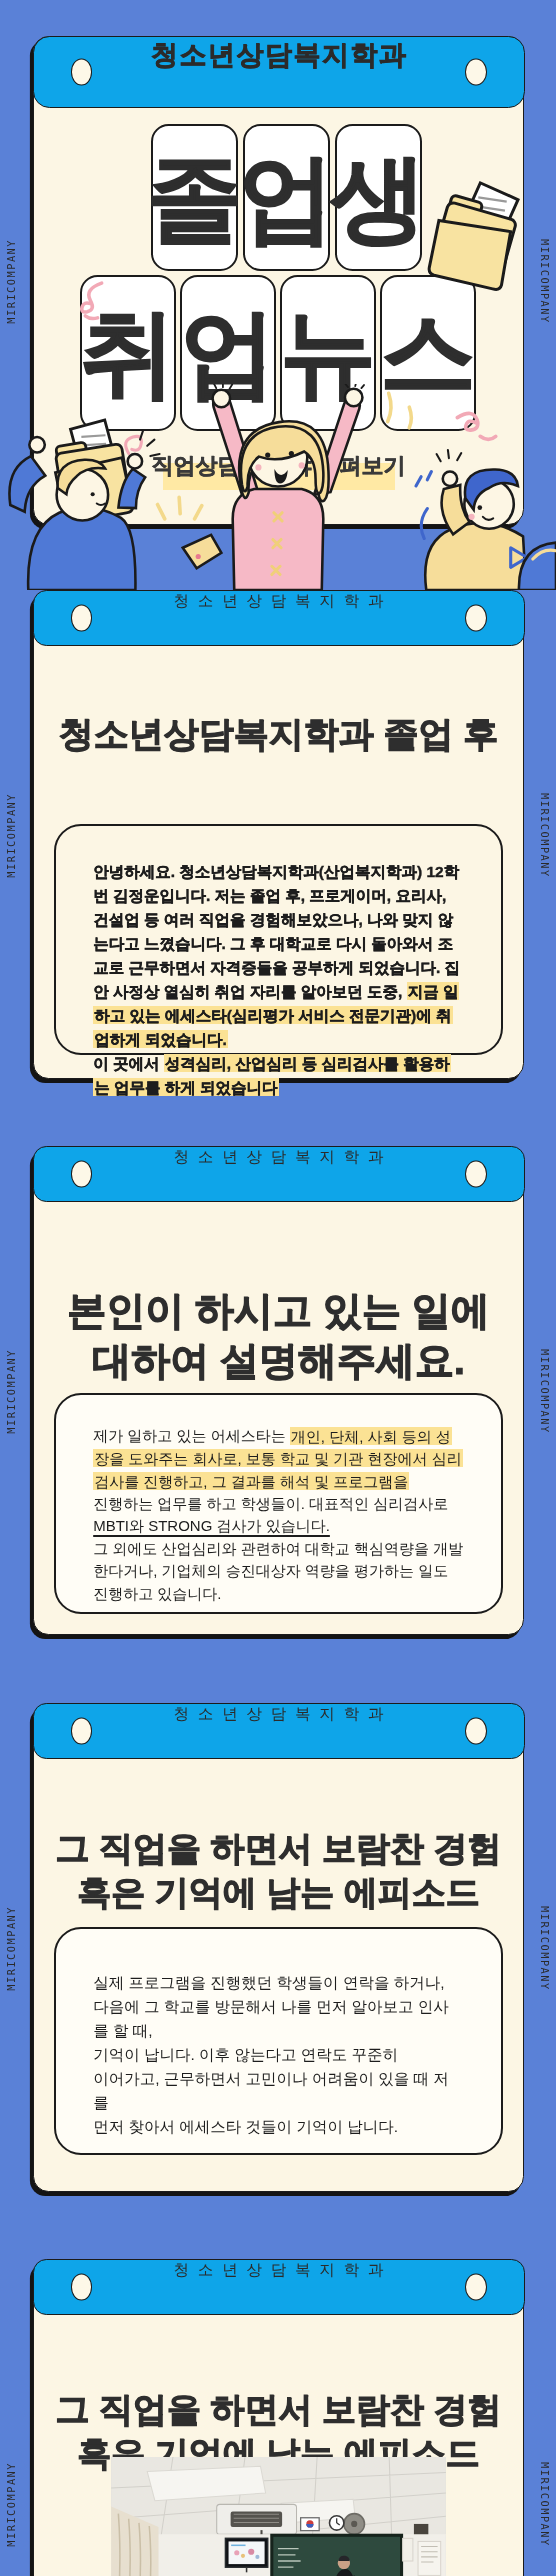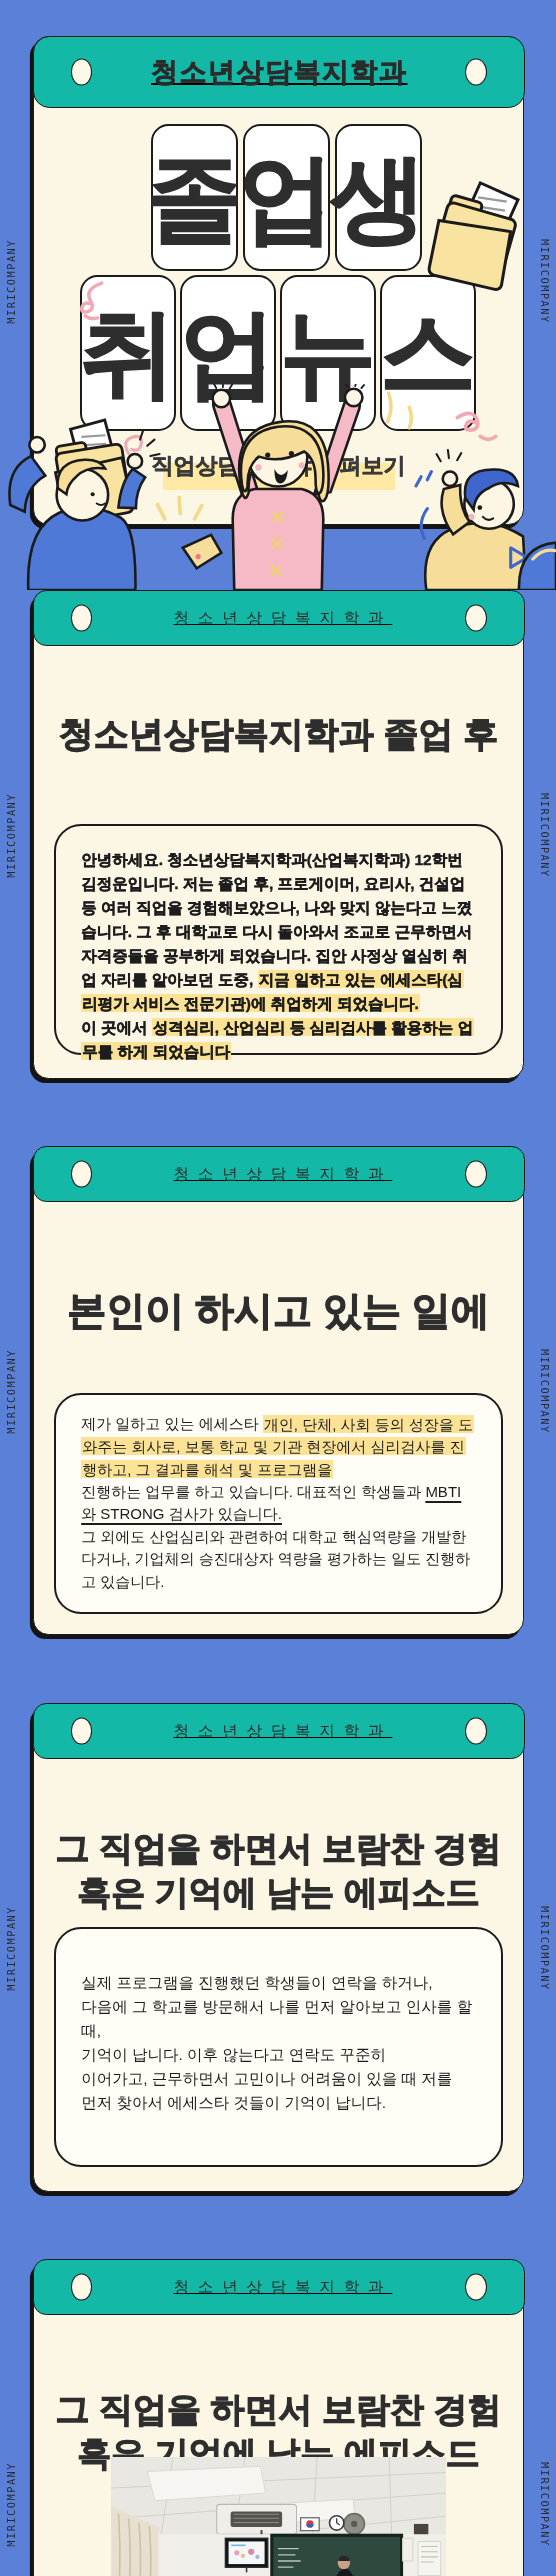--- a/index.html
+++ b/index.html
@@ -2,39 +2,39 @@
 <html style="font-size:8.2px"><head>
 <meta charset="utf-8">
 <style>
   html,body{margin:0;padding:0;}
   body{width:556px;height:3338px;font-family:"Liberation Sans",sans-serif;}
   .page{position:relative;width:556px;height:3338px;background:#5a81d7;overflow:hidden;}
 
   
   .card{position:absolute;left:33px;width:489px;height:487px;background:#fcf6e4;
         border:1.5px solid #1b1b1b;border-radius:15.5px;box-shadow:-3.1px 4.1px 0 #141414;}
-  .chead{position:absolute;top:-1px;left:-1.5px;right:-1.5px;height:54px;background:#14b8a6;
-         border:1.5px solid #1b1b1b;border-radius:13.4px;display:flex;align-items:center;justify-content:center;text-decoration:underline;}
+  .chead{position:absolute;top:-1px;left:-1.5px;right:-1.5px;height:54px;background:#0ea5e9;
+         border:1.5px solid #1b1b1b;border-radius:13.4px;display:flex;justify-content:center;}
   .chead.big{height:70px;border-radius:16.5px;}
   .hole{position:absolute;top:50%;transform:translateY(-50%);width:19.6px;height:25px;background:#fdf8e8;
         border:1.5px solid #1b1b1b;border-radius:50%;}
   .hole.l{left:37px;} .hole.r{right:37px;}
   .chead-title{font-size:15.5px;font-weight:500;letter-spacing:8.8px;padding-left:8.8px;color:#2b2b2b;}
   .chead.big .chead-title{font-size:27px;font-weight:800;letter-spacing:1.5px;padding-left:1.5px;
         -webkit-text-stroke:0.8px #2b2b2b;}
 
   
   .big-title{position:absolute;left:0;right:0;text-align:center;color:#2e2e2e;font-weight:900;
              -webkit-text-stroke:1.1px #2e2e2e;line-height:1.28;}
 
   
   .tbox{position:absolute;left:19.6px;right:19.6px;background:#fffdf6;border:2.1px solid #1b1b1b;
         border-radius:27px;padding:17.5px 21.6px;color:#1d1d1d;text-align:left;}
   .tbox.cream{background:#fcf6e4;}
-  .tbox p{margin:4px;font-size:15.5px;line-height:1.55;}
+  .tbox p{margin:16px;font-size:15.5px;line-height:1.55;}
   .tbox.bold p{font-weight:700;-webkit-text-stroke:0.4px #1d1d1d;}
   .hl{background:#fbe294;padding:0.5px 1px;box-decoration-break:clone;-webkit-box-decoration-break:clone;}
   .ul{text-decoration:underline;text-decoration-thickness:1.5px;text-underline-offset:3.6px;}
 
   
   .tile{position:absolute;background:#ffffff;border:2.1px solid #1b1b1b;border-radius:17.5px;
         display:flex;align-items:center;justify-content:center;color:#2e2e2e;
         font-weight:900;-webkit-text-stroke:1.5px #2e2e2e;}
   .tile span{font-size:96px;line-height:1;}
   .row1{top:87px;height:143px;width:83px;}
@@ -200,37 +200,38 @@
   </section>
 
   <section class="card" style="top:1146px;">
     <header class="chead">
       <span class="hole l"></span>
       <span class="chead-title">청소년상담복지학과</span>
       <span class="hole r"></span>
     </header>
     <h2 class="big-title" style="top:95px;font-size:39px;margin-top:44px;">
       <span>본인이 하시고 있는 일에</span><br>
+      <span>대하여 설명해주세요.</span>
     </h2>
     <div class="tbox" style="top:246px;height:185px;padding-top:14.4px;">
-      <p style="font-size:15px;line-height:1.5;"><span>제가 일하고 있는 에세스타 </span><span class="hl">개인, 단체, 사회 등의 성장을 도와주는 회사로, 보통 학교 및 기관 현장에서 심리검사를 진행하고, 그 결과를 해석 및 프로그램을</span><br><span>진행하는 업무를 하고 있습니다. 대표적인 학생들과 </span><span class="ul">MBTI와 STRONG 검사가 있습니다.</span><br><span>그 외에도 산업심리와 관련하여 대학교 핵심역량을 개발한다거나, 기업체의 승진대상자 역량을 평가하는 일도 진행하고 있습니다.</span></p>
+      <p style="font-size:15px;line-height:1.5;"><span>제가 일하고 있는 어세스타는 </span><span class="hl">개인, 단체, 사회 등의 성장을 도와주는 회사로, 보통 학교 및 기관 현장에서 심리검사를 진행하고, 그 결과를 해석 및 프로그램을</span><br><span>진행하는 업무를 하고 학생들이. 대표적인 심리검사로 </span><span class="ul">MBTI와 STRONG 검사가 있습니다.</span><br><span>그 외에도 산업심리와 관련하여 대학교 핵심역량을 개발한다거나, 기업체의 승진대상자 역량을 평가하는 일도 진행하고 있습니다.</span></p>
     </div>
   </section>
 
   <section class="card" style="top:1703px;">
     <header class="chead">
       <span class="hole l"></span>
       <span class="chead-title">청소년상담복지학과</span>
       <span class="hole r"></span>
     </header>
     <h2 class="big-title" style="top:95px;font-size:34px;">
       <span>그 직업을 하면서 보람찬 경험</span><br>
       <span>혹은 기억에 남는 에피소드</span>
     </h2>
-    <div class="tbox" style="top:223px;height:180px;padding-top:38px;">
+    <div class="tbox" style="top:223px;height:180px;padding-top:26px;">
       <p><span>실제 프로그램을 진행했던 학생들이 연락을 하거나,</span><br><span>다음에 그 학교를 방문해서 나를 먼저 알아보고 인사를 할 때,</span><br><span>기억이 납니다. 이후 않는다고 연락도 꾸준히</span><br><span>이어가고, 근무하면서 고민이나 어려움이 있을 때 저를</span><br><span>먼저 찾아서 에세스타 것들이 기억이 납니다.</span></p>
     </div>
   </section>
 
   <section class="card" style="top:2259px;">
     <header class="chead">
       <span class="hole l"></span>
       <span class="chead-title">청소년상담복지학과</span>
       <span class="hole r"></span>
     </header>

